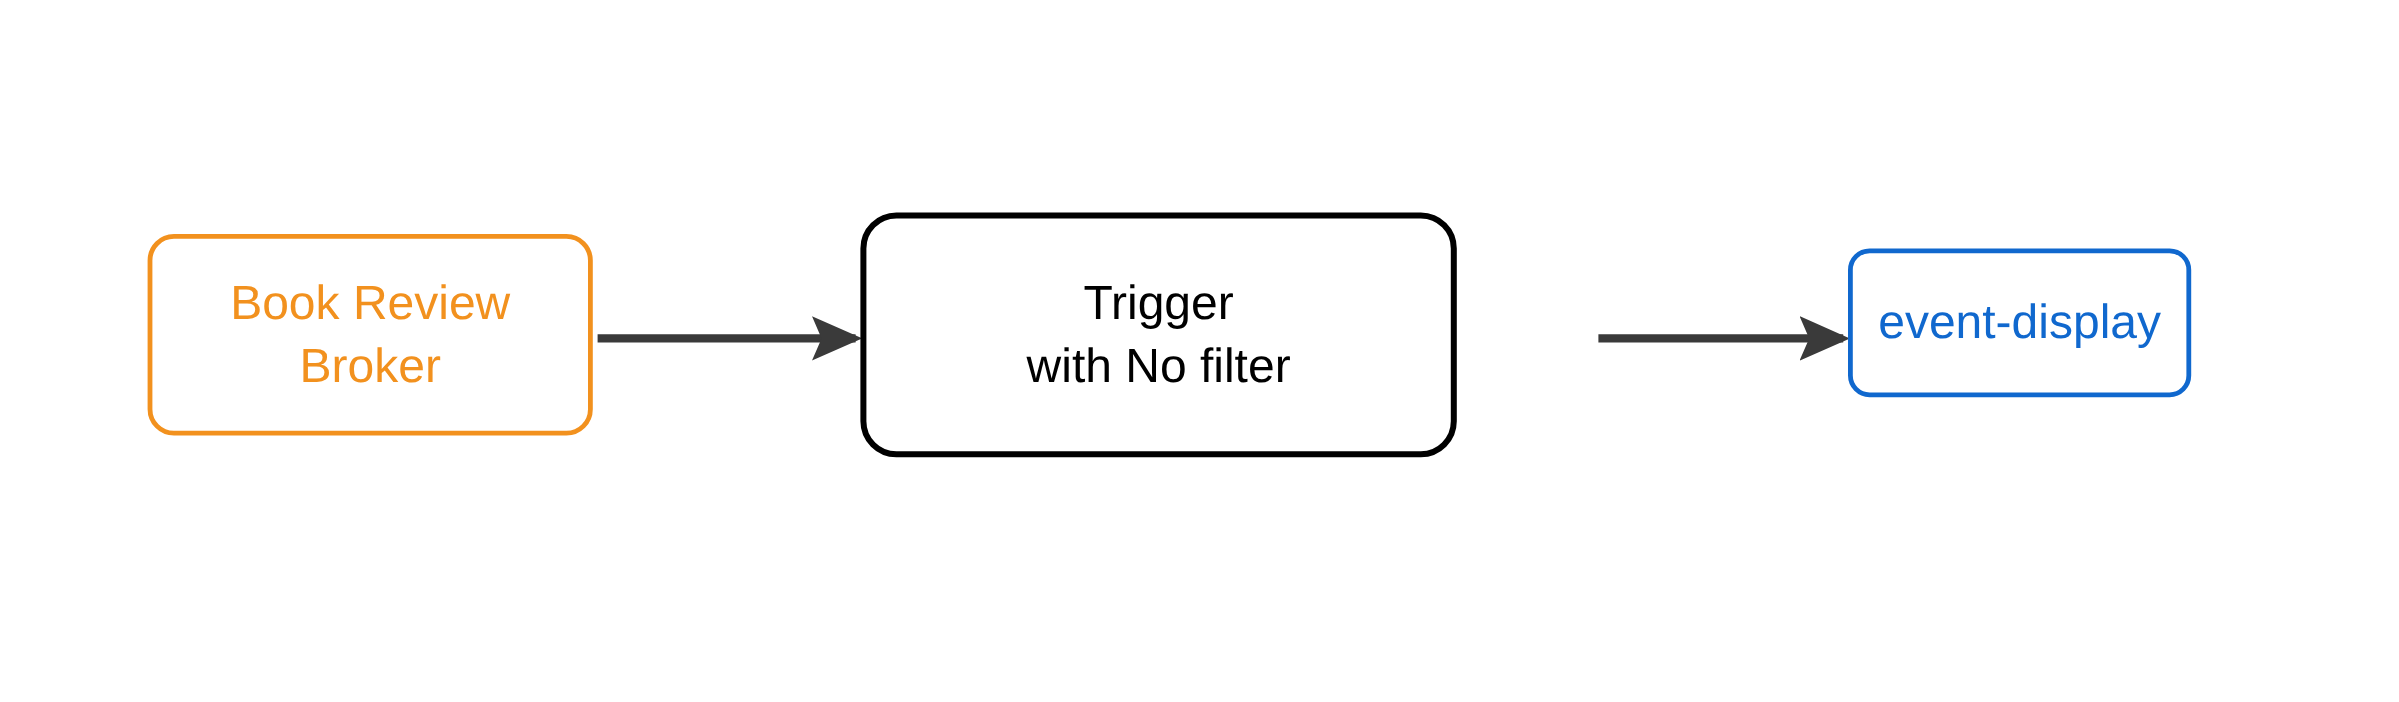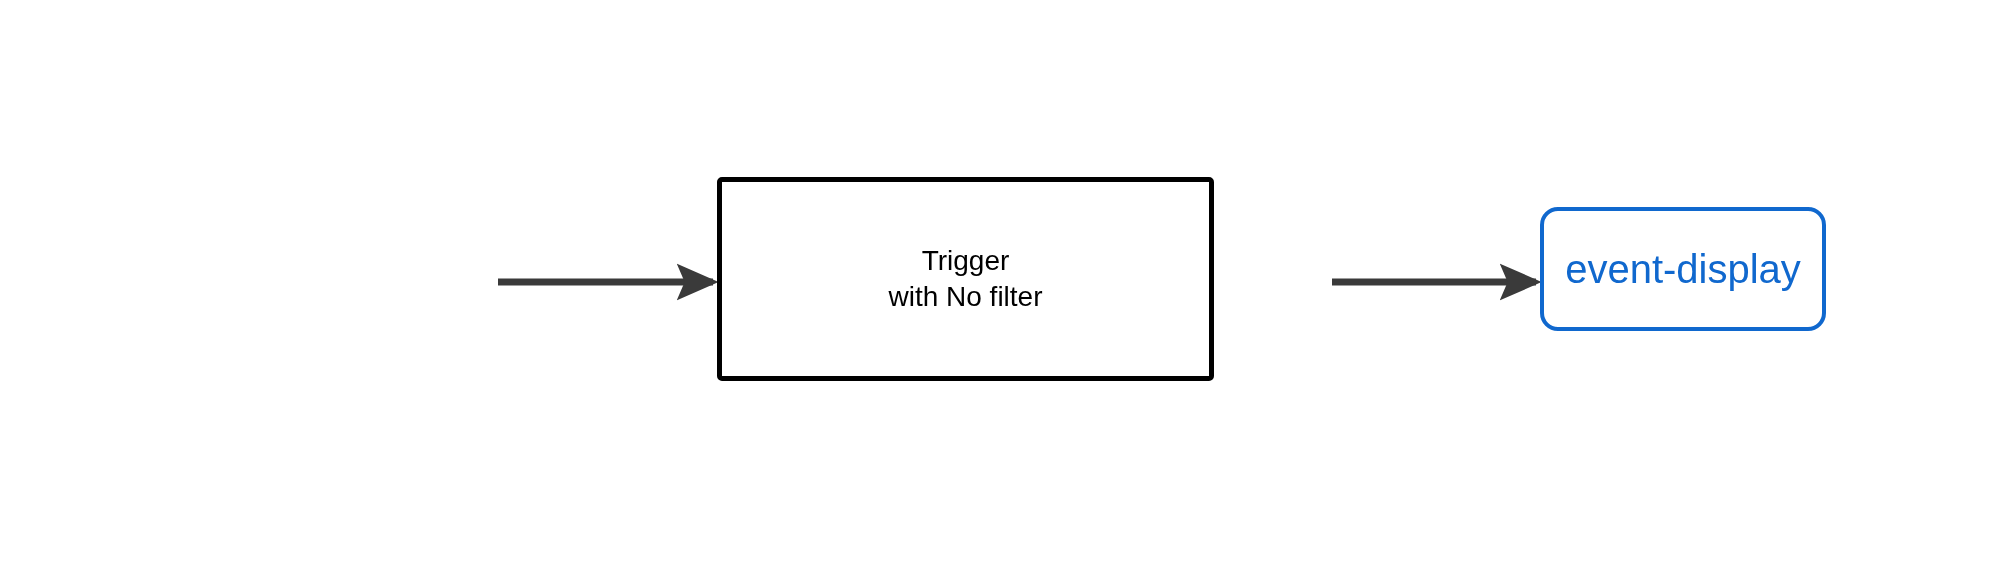--- a/index.html
+++ b/index.html
@@ -46,23 +46,23 @@
     font-size: 40px;
   }
 
   
   #node-trigger {
     left: 717px;
     top: 177px;
     width: 497px;
     height: 204px;
     border: 5px solid #000000;
-    border-radius: 5px;
+    border-radius: 30px;
     color: #000000;
-    font-size: 28px;
+    font-size: 40px;
   }
 
   
   #node-event-display {
     left: 1540px;
     top: 207px;
     width: 286px;
     height: 124px;
     border: 4px solid #1068ce;
     border-radius: 18px;
@@ -95,20 +95,24 @@
 
     <g>
       <line x1="498" y1="282" x2="713" y2="282" stroke="#3a3a3a" stroke-width="7" marker-end="url(#arrowhead)"></line>
     </g>
 
     <g>
       <line x1="1332" y1="282" x2="1536" y2="282" stroke="#3a3a3a" stroke-width="7" marker-end="url(#arrowhead)"></line>
     </g>
   </svg>
 
+  <div class="node" id="node-broker">
+    <span class="node-label">Book Review
+Broker</span>
+  </div>
 
   <div class="node" id="node-trigger">
     <span class="node-label">Trigger
 with No filter</span>
   </div>
 
   <div class="node" id="node-event-display">
     <span class="node-label">event-display</span>
   </div>
 

